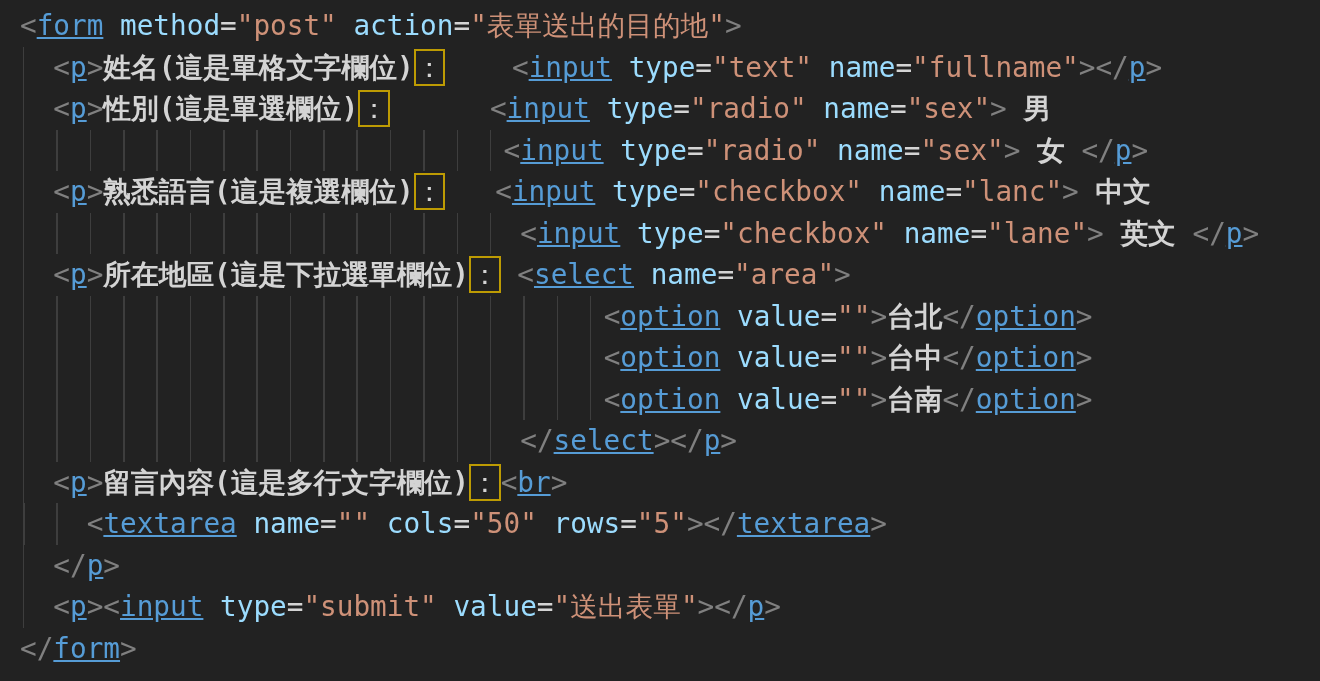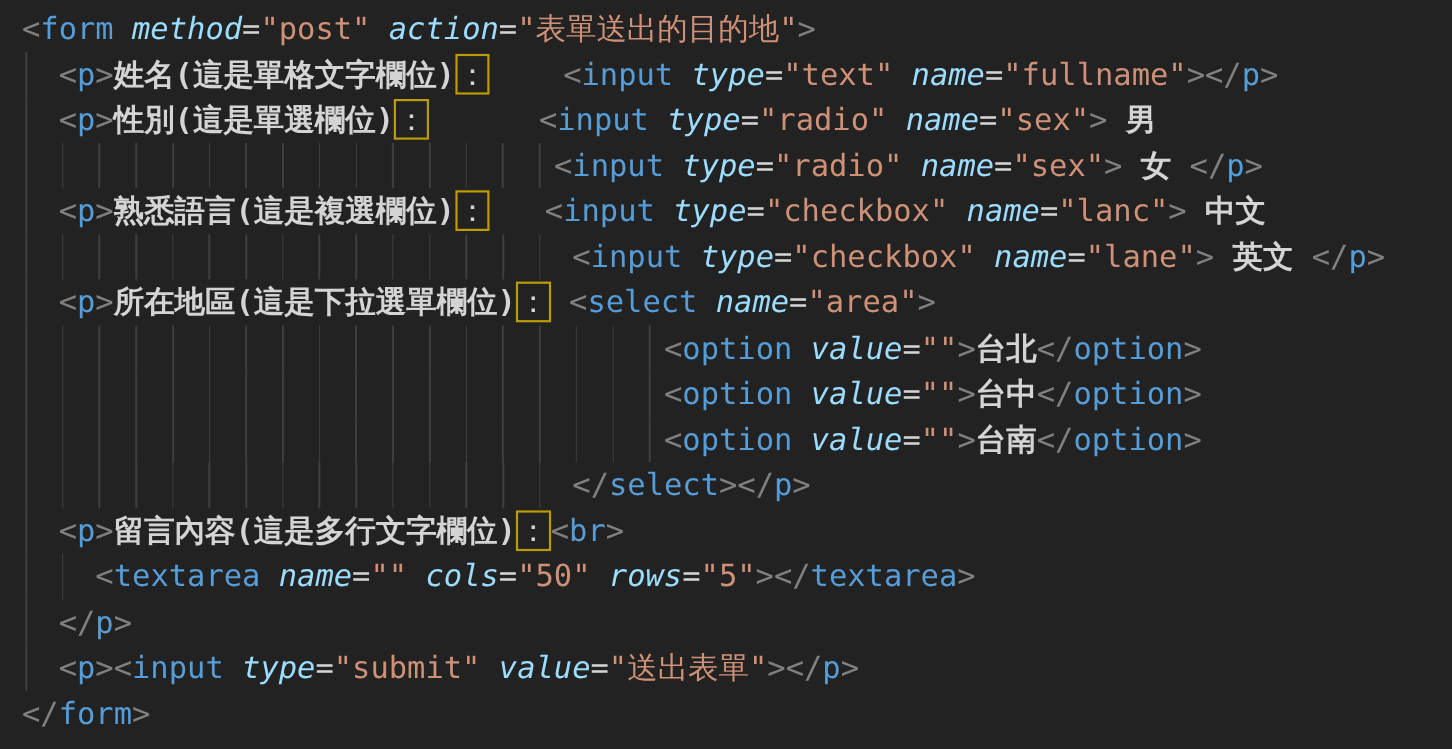--- a/index.html
+++ b/index.html
@@ -31,22 +31,22 @@
     height: 41.5px;
     vertical-align: top;
     background-image: repeating-linear-gradient(
       to right,
       var(--guide, #3e3e3e) 0 1.5px,
       transparent 1.5px 33.35px
     );
     background-position: 3px 0;
   }
   .tk-pun { color: var(--pun, #808080); }
-  .tk-tag { color: var(--tag, #569cd6); }
-  .tk-attr { color: var(--attr, #9cdcfe); font-style: italic; }
+  .tk-tag { color: var(--tag, #569cd6); text-decoration: underline; }
+  .tk-attr { color: var(--attr, #9cdcfe); }
   .tk-eq  { color: var(--eq, #d4d4d4); }
   .tk-str { color: var(--str, #ce9178); }
   .tk-txt { color: var(--fg, #d4d4d4); font-weight: bold; }
   .tk-box {
     color: var(--fg, #d4d4d4);
     border: 2px solid var(--uni, #bd9b03);
     margin: -2px 0;
   }
 </style>
 </head>

